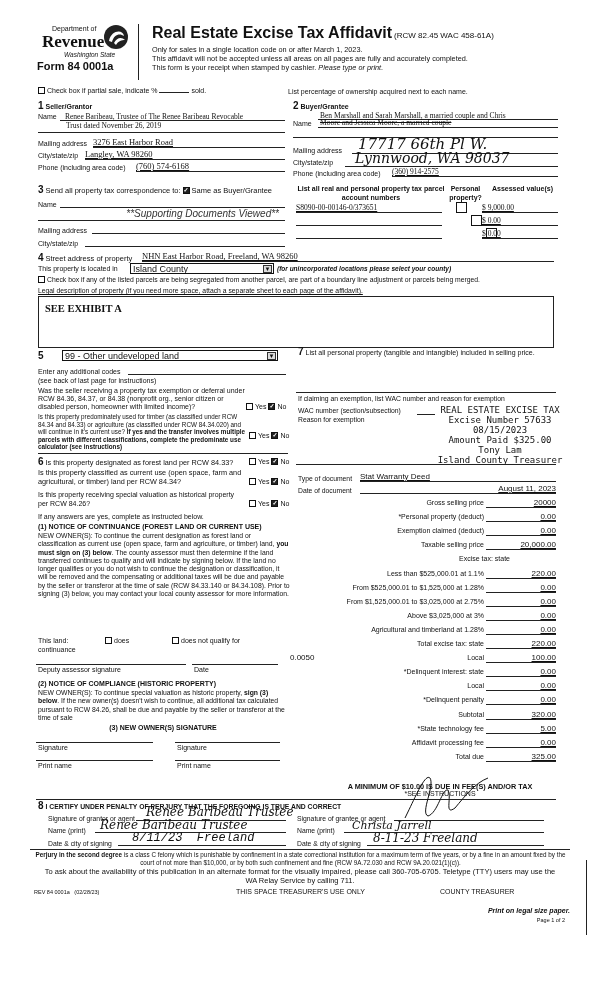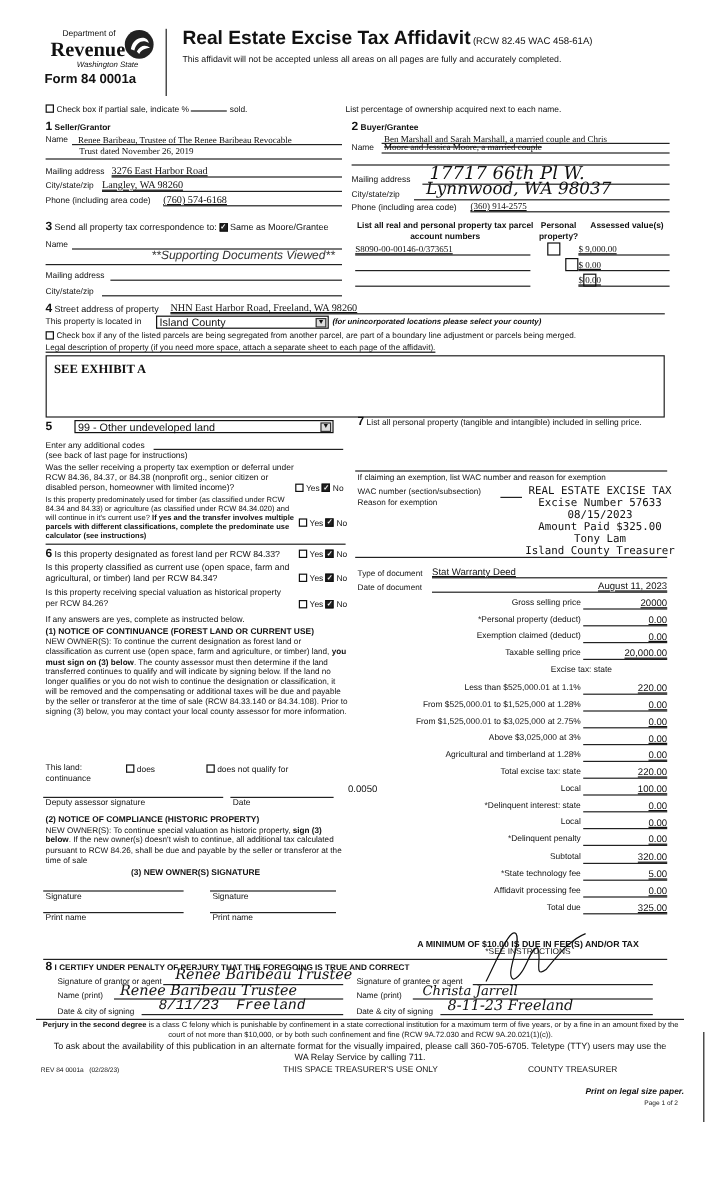--- a/index.html
+++ b/index.html
@@ -35,21 +35,23 @@
   </svg>
   <div class="abs" style="left:64px;top:51px;font-size:6.5px;font-style:italic;">Washington State</div>
   <div class="abs" style="left:37px;top:60px;font-size:11px;font-weight:bold;">Form 84 0001a</div>
 </div>
 <div class="abs" style="left:138px;top:24px;width:1px;height:56px;background:#222;"></div>
 <div class="abs" style="left:152px;top:24px;white-space:nowrap;">
   <span style="font-size:16px;font-weight:bold;">Real Estate Excise Tax Affidavit</span>
   <span style="font-size:8px;">(RCW 82.45 WAC 458-61A)</span>
 </div>
 <div class="abs" style="left:152px;top:45px;font-size:7.3px;line-height:9px;width:440px;">
+  <div>Only for sales in a single location code on or after March 1, 2023.</div>
   <div>This affidavit will not be accepted unless all areas on all pages are fully and accurately completed.</div>
+  <div><span>This form is your receipt when stamped by cashier. </span><i>Please type or print.</i></div>
 </div>
 
 <div class="abs" style="left:38px;top:87px;white-space:nowrap;">
   <span class="cb"></span><span>Check box if partial sale, indicate %</span>
   <span style="display:inline-block;width:30px;border-bottom:1px solid #222;"></span>
   <span>sold.</span>
 </div>
 <div class="abs" style="left:288px;top:88px;">List percentage of ownership acquired next to each name.</div>
 
 <div class="abs" style="left:38px;top:100px;"><span class="sec-num">1</span> <span class="sec-title">Seller/Grantor</span></div>
@@ -94,21 +96,21 @@
        <span class="abs cb big" style="left:456px;top:202px;"></span>
        <div class="abs line" style="left:482px;top:203px;width:76px;height:10px;"><span class="val" style="font-size:7.5px;">$ 9,000.00</span></div><div class="abs line" style="left:296px;top:216px;width:146px;height:10px;"><span class="val" style="font-size:7.5px;"></span></div>
        <span class="abs cb big" style="left:456px;top:215px;"></span>
        <div class="abs line" style="left:482px;top:216px;width:76px;height:10px;"><span class="val" style="font-size:7.5px;">$ 0.00</span></div><div class="abs line" style="left:296px;top:229px;width:146px;height:10px;"><span class="val" style="font-size:7.5px;"></span></div>
        <span class="abs cb big" style="left:456px;top:228px;"></span>
        <div class="abs line" style="left:482px;top:229px;width:76px;height:10px;"><span class="val" style="font-size:7.5px;">$ 0.00</span></div></div>
 
 <div class="abs" style="left:38px;top:184px;white-space:nowrap;">
   <span class="sec-num">3</span>
   <span style="font-size:7.5px;">Send all property tax correspondence to:</span>
-  <span class="cb checked"></span><span style="font-size:7.5px;">Same as Moore/Grantee</span>
+  <span class="cb checked"></span><span style="font-size:7.5px;">Same as Buyer/Grantee</span>
 </div>
 <div class="abs" style="left:38px;top:201px;">Name</div>
 <div class="abs line" style="left:60px;top:198px;width:225px;height:10px;"></div>
 <div class="abs line" style="left:38px;top:208px;width:247px;height:13px;">
   <span style="position:absolute;right:6px;top:0px;font-size:10px;font-style:italic;color:#333;white-space:nowrap;text-align:right;">**Supporting Documents Viewed**</span>
 </div>
 <div class="abs" style="left:38px;top:227px;">Mailing address</div>
 <div class="abs line" style="left:92px;top:224px;width:193px;height:10px;"></div>
 <div class="abs" style="left:38px;top:240px;">City/state/zip</div>
 <div class="abs line" style="left:85px;top:237px;width:200px;height:10px;"></div>

